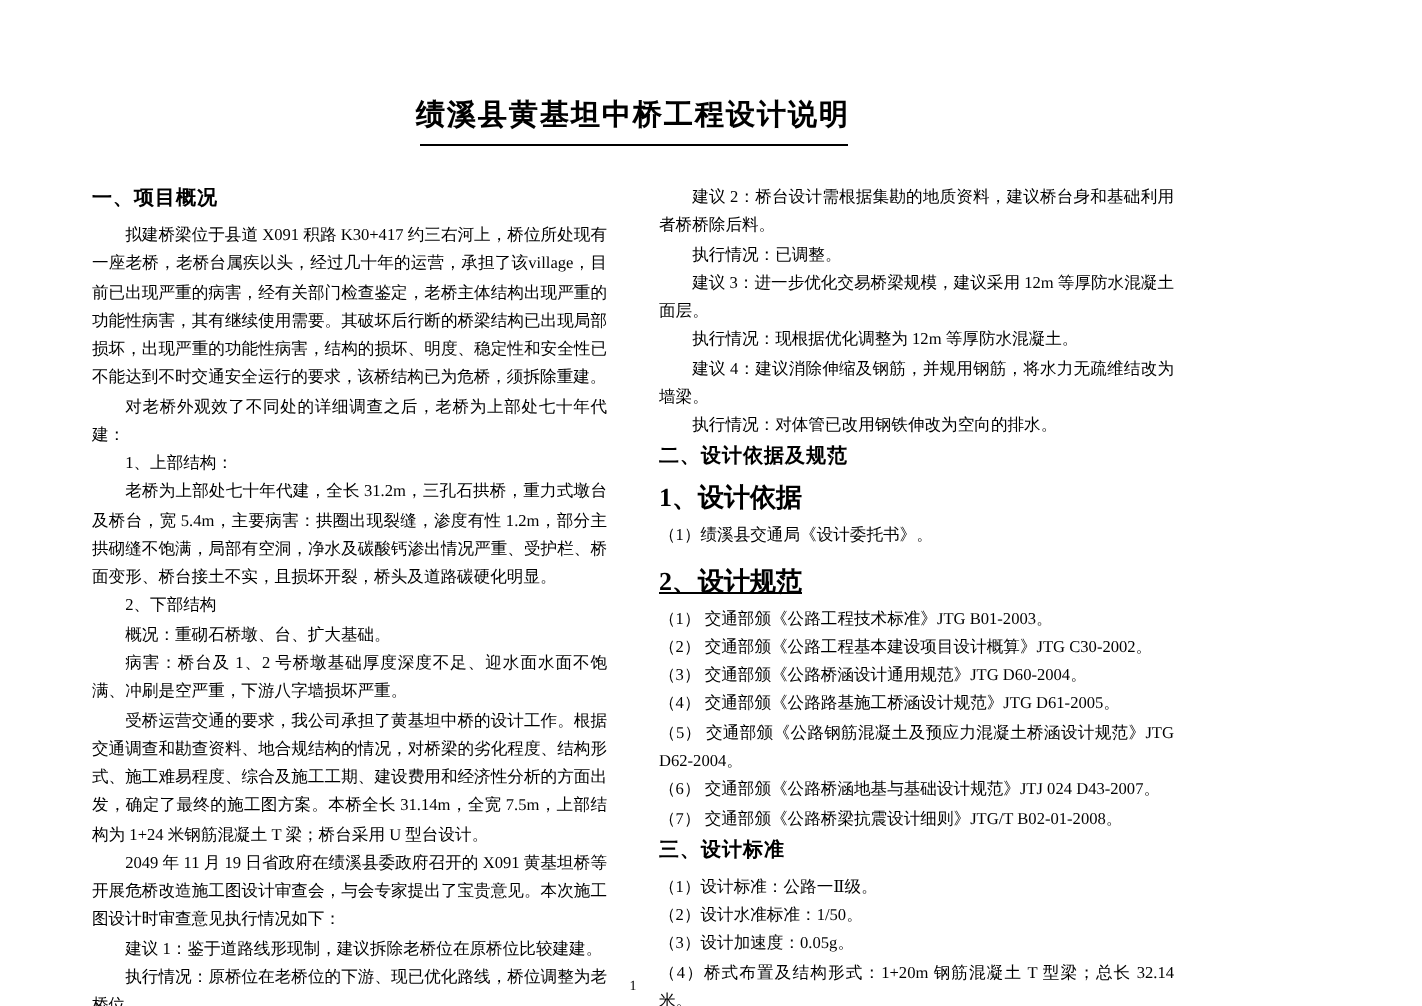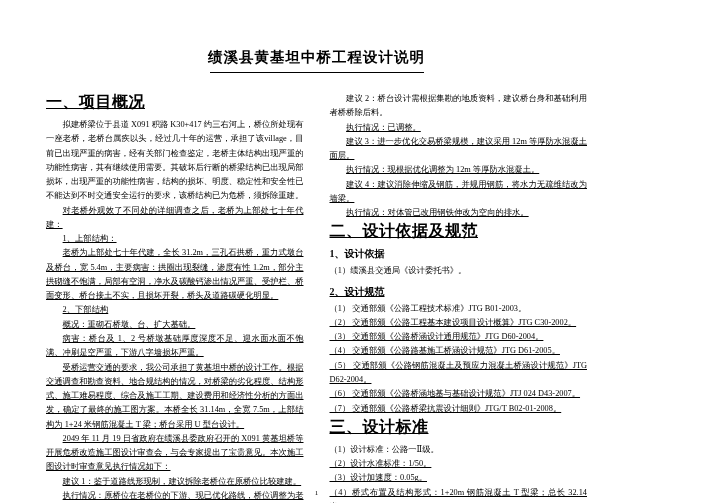--- a/index.html
+++ b/index.html
@@ -44,52 +44,50 @@
     flex-direction: row;
     padding: 20px 46px 0 46px;
     box-sizing: border-box;
     gap: 26px;
   }
   .col {
     width: 298px;
     box-sizing: border-box;
   }
   .h1 {
-    font-size: 16px;
+    font-size: 10px;
     font-weight: bold;
     margin: 0 0 5px 0;
     letter-spacing: 0.5px;
-    text-decoration: underline;
   }
   .h1.spaced {
     margin-top: 1px;
   }
   .h2 {
-    font-size: 10px;
+    font-size: 13px;
     font-weight: bold;
     margin: 0 0 3px 0;
   }
   .h2.spaced {
     margin-top: 6px;
     text-decoration: underline;
   }
   .p {
     font-size: 8.3px;
     line-height: 1.72;
     margin: 0 0 0 0;
     text-align: justify;
     text-justify: inter-ideograph;
     text-indent: 2em;
   }
   .p.noindent {
     text-indent: 0;
   }
   .p + .p {
     margin-top: 0;
-    text-decoration: underline;
   }
   .footer-num {
     position: absolute;
     bottom: 6px;
     left: 0;
     width: 100%;
     text-align: center;
     font-size: 7px;
   }
 </style>

